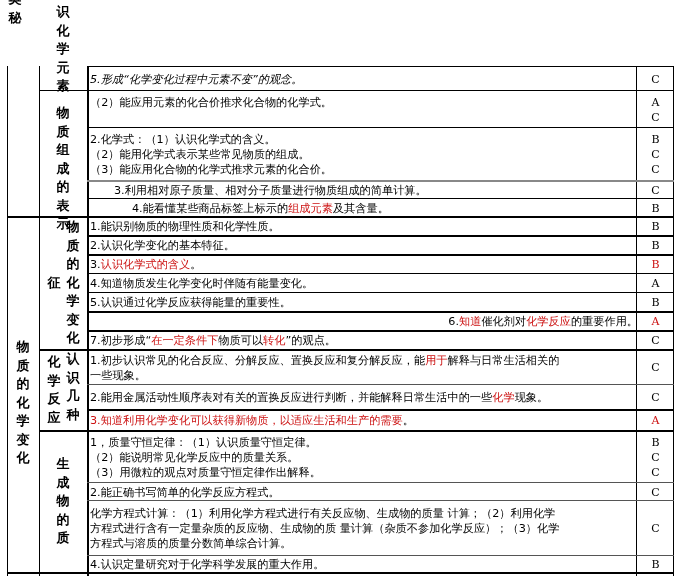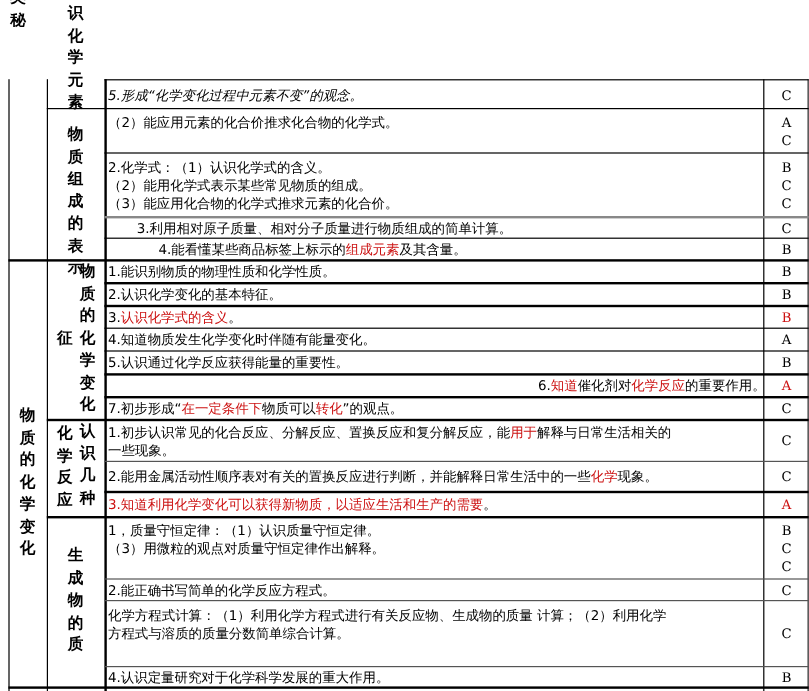--- a/index.html
+++ b/index.html
@@ -149,35 +149,37 @@
       <div>C</div>
     </div>
     <div class="cell" style="top: 413px;">
       <div><span class="red">3.知道利用化学变化可以获得新物质，以适应生活和生产的需要</span><span>。</span></div>
     </div>
     <div class="lvl red" style="top: 413px;">
       <div>A</div>
     </div>
     <div class="cell" style="top: 434.5px;">
       <div><span>1，质量守恒定律：（1）认识质量守恒定律。</span></div>
+      <div><span>（2）能说明常见化学反应中的质量关系。</span></div>
       <div><span>（3）用微粒的观点对质量守恒定律作出解释。</span></div>
     </div>
     <div class="lvl" style="top: 434.5px;">
       <div>B</div>
       <div>C</div>
       <div>C</div>
     </div>
     <div class="cell" style="top: 484.5px;">
       <div><span>2.能正确书写简单的化学反应方程式。</span></div>
     </div>
     <div class="lvl" style="top: 484.5px;">
       <div>C</div>
     </div>
     <div class="cell" style="top: 506px;">
       <div><span>化学方程式计算：（1）利用化学方程式进行有关反应物、生成物的质量 计算；（2）利用化学</span></div>
+      <div><span>方程式进行含有一定量杂质的反应物、生成物的质 量计算（杂质不参加化学反应）；（3）化学</span></div>
       <div><span>方程式与溶质的质量分数简单综合计算。</span></div>
     </div>
     <div class="lvl" style="top: 521px;">
       <div>C</div>
     </div>
     <div class="cell" style="top: 557px;">
       <div><span>4.认识定量研究对于化学科学发展的重大作用。</span></div>
     </div>
     <div class="lvl" style="top: 557px;">
       <div>B</div>

